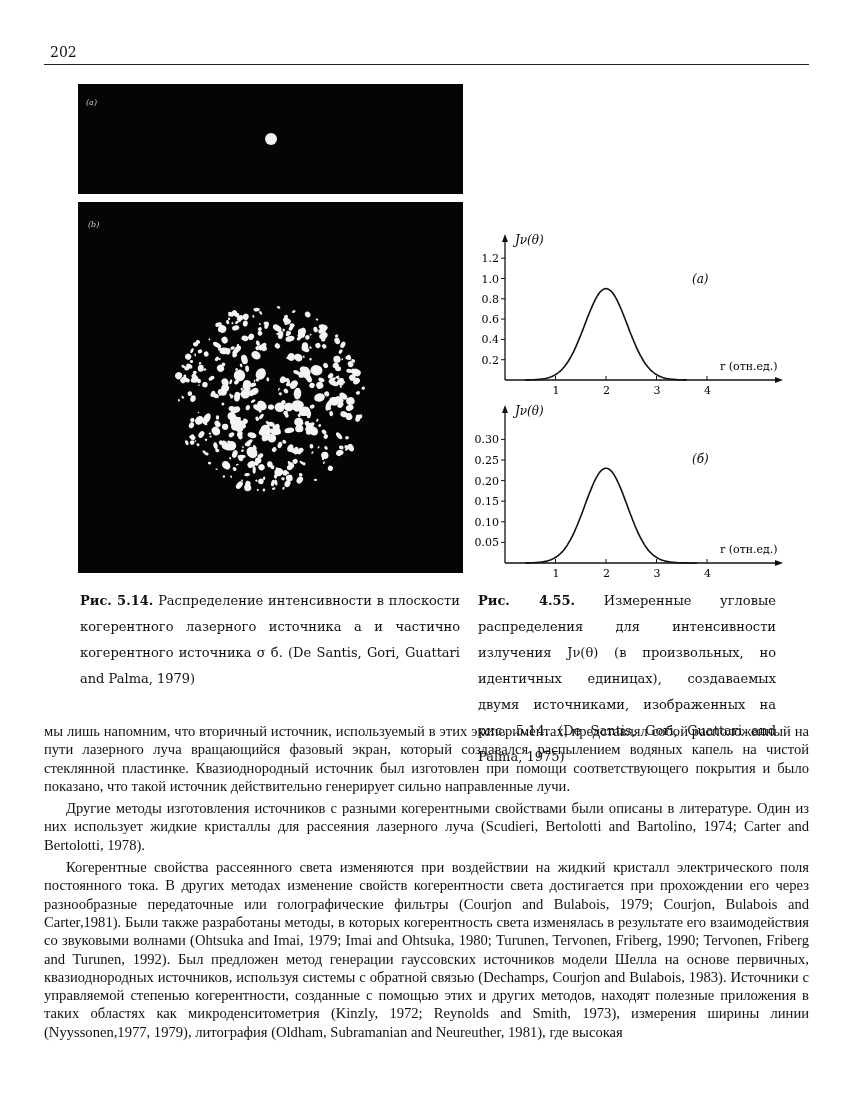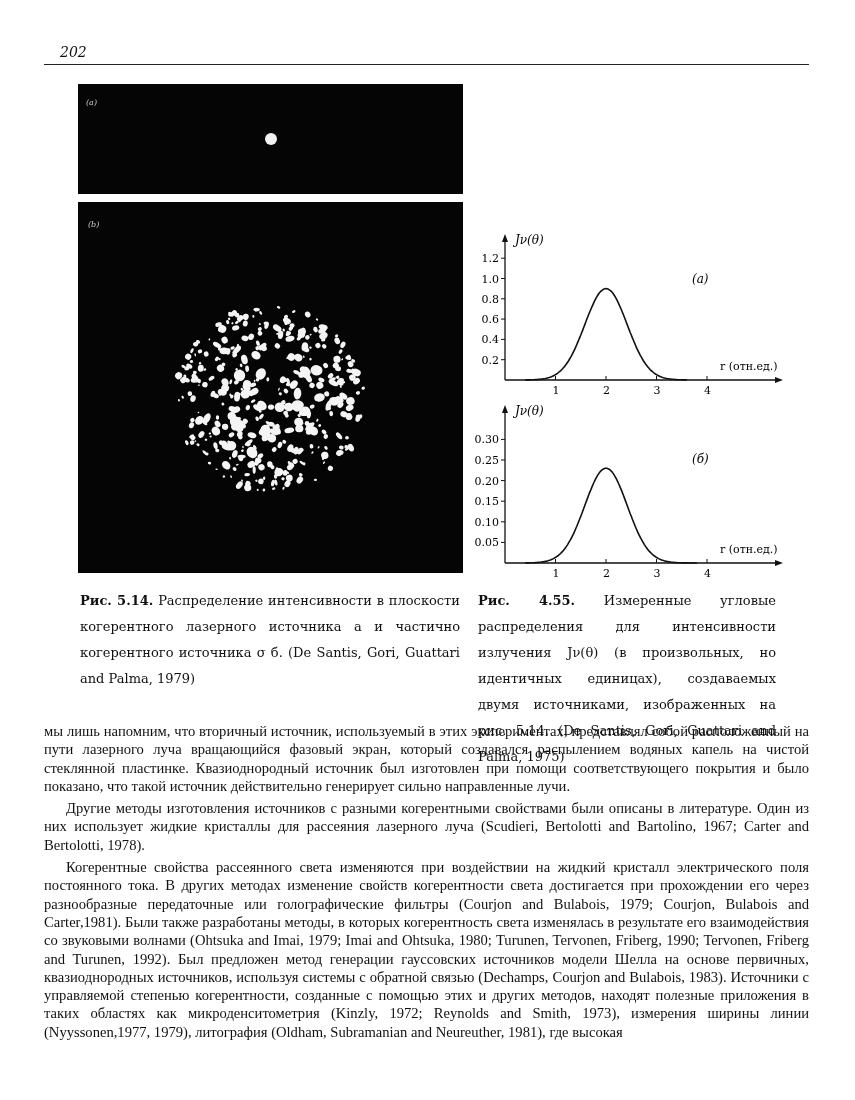--- a/index.html
+++ b/index.html
@@ -1,20 +1,20 @@
 <!DOCTYPE html>
 <html><head>
 <meta charset="utf-8">
 <style>
   html, body { margin:0; padding:0; background:#fff; }
   body { width:855px; height:1100px; position:relative; overflow:hidden;
          font-family:"DejaVu Serif","Liberation Serif",serif; color:#111; }
   .hdr { position:absolute; left:44px; top:44px; width:765px; height:20px;
          font-size:14px; border-bottom:1.5px solid #222; }
-  .hdr .pn { position:absolute; left:16px; top:0;font-style:italic; }
+  .hdr .pn { position:absolute; left:6px; top:0; }
   .hdr .rt { position:absolute; left:265px; top:0; }
   .photo { position:absolute; background:#050505; }
   .photo .lbl { position:absolute; color:#ccc; font-size:8px; font-style:italic; }
   .chart { position:absolute; }
   .cap { position:absolute; font-size:13px; line-height:26px; text-align:justify; }
   .cap b { font-weight:bold; }
   .body { position:absolute; left:44px; top:722px; width:765px;
           font-family:"Liberation Serif","DejaVu Serif",serif; font-size:14.6px; line-height:18.3px;
           text-align:justify; }
   .body p { margin:0 0 4px 0; }
@@ -525,15 +525,15 @@
   <b>Рис. 5.14.</b>
   <span>Распределение интенсивности в плоскости когерентного лазерного источника a и частично когерентного источника σ б. (De Santis, Gori, Guattari and Palma, 1979)</span>
 </div>
 <div class="cap" style="left:478px; top:588px; width:298px;">
   <b>Рис. 4.55.</b>
   <span>Измеренные угловые распределения для интенсивности излучения Jν(θ) (в произвольных, но идентичных единицах), создаваемых двумя источниками, изображенных на рис. 5.14. (De Santis, Gori, Guattari and Palma, 1975)</span>
 </div>
 
 <div class="body">
   <p>мы лишь напомним, что вторичный источник, используемый в этих экспериментах, представлял собой расположенный на пути лазерного луча вращающийся фазовый экран, который создавался распылением водяных капель на чистой стеклянной пластинке. Квазиоднородный источник был изготовлен при помощи соответствующего покрытия и было показано, что такой источник действительно генерирует сильно направленные лучи.</p>
-  <p class="ind">Другие методы изготовления источников с разными когерентными свойствами были описаны в литературе. Один из них использует жидкие кристаллы для рассеяния лазерного луча (Scudieri, Bertolotti and Bartolino, 1967; Carter and Bertolotti, 1978).</p>
+  <p class="ind">Другие методы изготовления источников с разными когерентными свойствами были описаны в литературе. Один из них использует жидкие кристаллы для рассеяния лазерного луча (Scudieri, Bertolotti and Bartolino, 1974; Carter and Bertolotti, 1978).</p>
   <p class="ind">Когерентные свойства рассеянного света изменяются при воздействии на жидкий кристалл электрического поля постоянного тока. В других методах изменение свойств когерентности света достигается при прохождении его через разнообразные передаточные или голографические фильтры (Courjon and Bulabois, 1979; Courjon, Bulabois and Carter,1981). Были также разработаны методы, в которых когерентность света изменялась в результате его взаимодействия со звуковыми волнами (Ohtsuka and Imai, 1979; Imai and Ohtsuka, 1980; Turunen, Tervonen, Friberg, 1990; Tervonen, Friberg and Turunen, 1992). Был предложен метод генерации гауссовских источников модели Шелла на основе первичных, квазиоднородных источников, используя системы с обратной связью (Dechamps, Courjon and Bulabois, 1983). Источники с управляемой степенью когерентности, созданные с помощью этих и других методов, находят полезные приложения в таких областях как микроденситометрия (Kinzly, 1972; Reynolds and Smith, 1973), измерения ширины линии (Nyyssonen,1977, 1979), литография (Oldham, Subramanian and Neureuther, 1981), где высокая</p>
 </div>
 
 </body></html>

